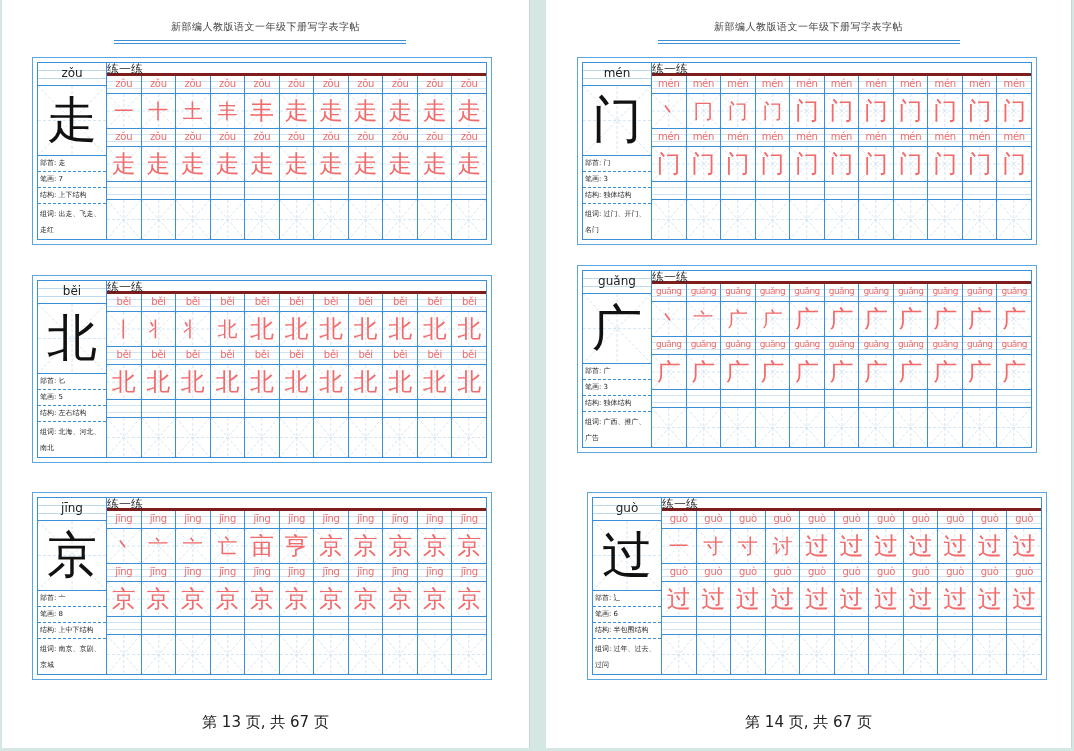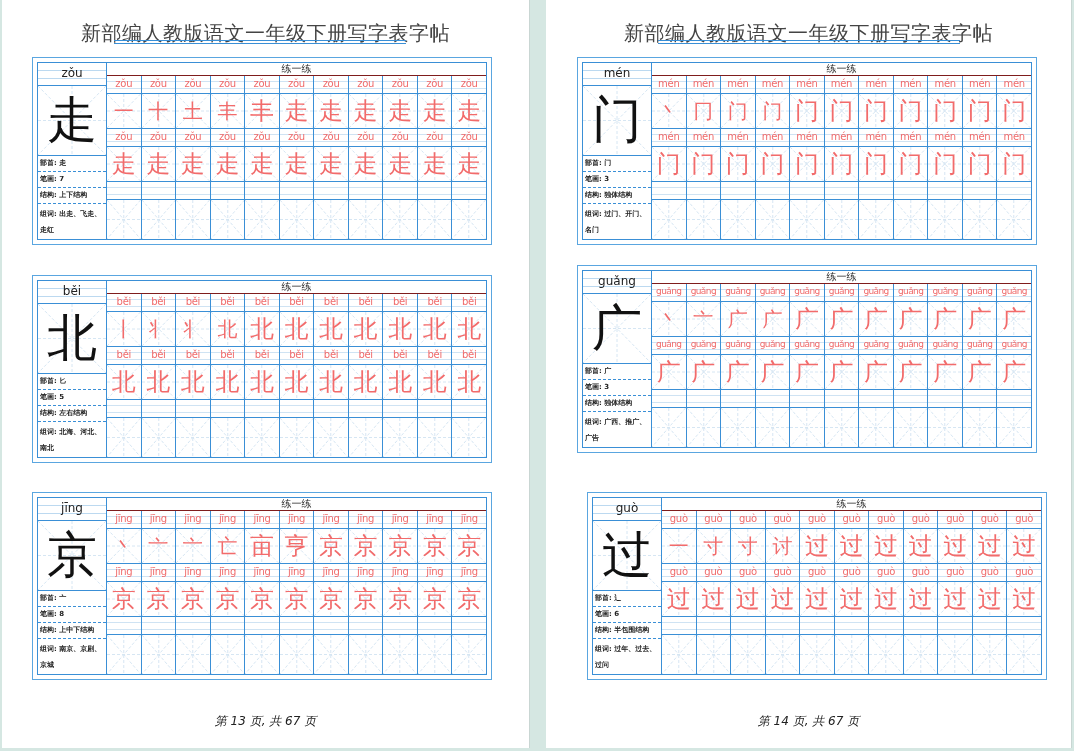--- a/index.html
+++ b/index.html
@@ -1,40 +1,40 @@
 <!DOCTYPE html>
 <html><head>
 <meta charset="utf-8">
 <style>
   * { box-sizing: border-box; margin: 0; padding: 0; }
   html, body { width: 1074px; height: 751px; overflow: hidden; }
   body { background: #d5e7e2; font-family: "DejaVu Sans", "Liberation Sans", sans-serif; position: relative; }
   .page { position: absolute; top: 0; height: 748px; background: #ffffff; border-right: 1px solid #c9d6d3; }
   .page.left { left: 2px; width: 528px; }
   .page.right { left: 546px; width: 526px; }
-  .doc-title { position: absolute; top: 20px; left: 0; width: 100%; text-align: center; font-size: 20px; color: #444; letter-spacing: 0.5px; }
+  .doc-title { position: absolute; top: 20px; left: 0; width: 100%; text-align: center; font-size: 10px; color: #444; letter-spacing: 0.5px; }
   .title-rule { position: absolute; top: 40px; height: 4px; border-top: 1px solid #3a8fd6; border-bottom: 1px solid #3a8fd6; }
   .page.left .title-rule { left: 112px; width: 292px; }
   .page.right .title-rule { left: 112px; width: 302px; }
-  .footer { position: absolute; top: 713px; left: 0; width: 100%; text-align: center; font-size: 12px; color: #222; font-style: italic; }
+  .footer { position: absolute; top: 713px; left: 0; width: 100%; text-align: center; font-size: 15px; color: #222; }
 
   .section { position: absolute; width: 460px; height: 188px; border: 1.5px solid #5aa6e0; padding: 4px; background: #fff; }
   .inner { position: relative; width: 100%; height: 100%; border: 1px solid #3a8fd6; display: flex; }
   .info-col { width: 69px; border-right: 1px solid #3a8fd6; display: flex; flex-direction: column; }
   .info-pinyin { height: 23px; border-bottom: 1px solid #3a8fd6; text-align: center; font-size: 12px; color: #222; line-height: 21px; position: relative;
      background-image: linear-gradient(#bcd9f0 0 0), linear-gradient(#bcd9f0 0 0);
      background-size: 100% 1px, 100% 1px; background-repeat: no-repeat; background-position: 0 7px, 0 15px; }
   .info-char { height: 70px; border-bottom: 1px solid #3a8fd6; position: relative; display: flex; align-items: center; justify-content: center; overflow: hidden; }
   .info-char .bigchar { font-family: "DejaVu Serif", "Liberation Serif", serif; font-size: 50px; color: #111; position: relative; z-index: 2; }
   .mi { position: absolute; inset: 0; z-index: 1; }
-  .info-line { font-size: 7px; color: #222; padding: 0 2px; height: 16px; line-height: 15px; border-bottom: 1px dashed #3a8fd6; white-space: nowrap; overflow: hidden; font-weight: bold; }
+  .info-line { font-size: 7px; color: #222; padding: 0 2px; height: 16px; line-height: 15px; border-bottom: 1px dashed #3a8fd6; white-space: nowrap; overflow: hidden; }
   .info-line.last { border-bottom: none; height: auto; flex: 1; white-space: normal; line-height: 16px; padding-top: 2px; }
 
   .practice { flex: 1; display: flex; flex-direction: column; }
-  .practice-head { height: 13px; border-bottom: 1px solid #7f1d1d; text-align: center; font-size: 10px; line-height: 12px; color: #222; }
+  .practice-head { height: 13px; border-bottom: 3px solid #7f1d1d; font-size: 12px; line-height: 12px; color: #222; }
   .row { display: flex; border-bottom: 1px solid #3a8fd6; }
   .row:last-child { border-bottom: none; }
   .cell { flex: 1; border-right: 1px solid #3a8fd6; position: relative; overflow: hidden; }
   .cell:last-child { border-right: none; }
   .prow { height: 18px; }
   .prow .cell { text-align: center; font-size: 10px; color: #f06a6a; line-height: 15px; white-space: nowrap; letter-spacing: -0.3px;
      background-image: linear-gradient(#cfe3f3 0 0), linear-gradient(#cfe3f3 0 0);
      background-size: 100% 1px, 100% 1px; background-repeat: no-repeat; background-position: 0 5px, 0 12px; }
   .prow.tight .cell { font-size: 9px; letter-spacing: -0.6px; }
   .crow { height: 35px; }

